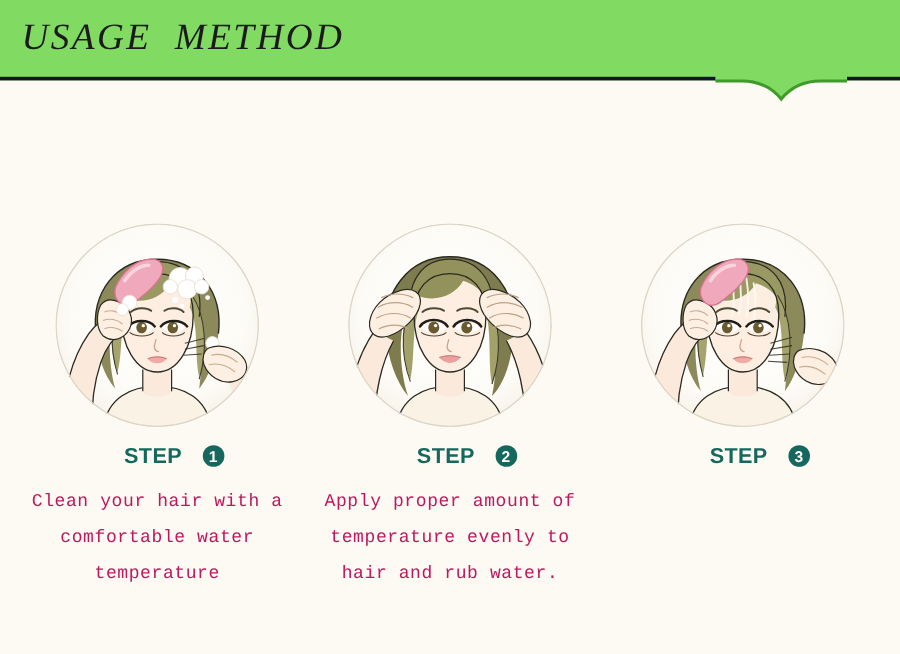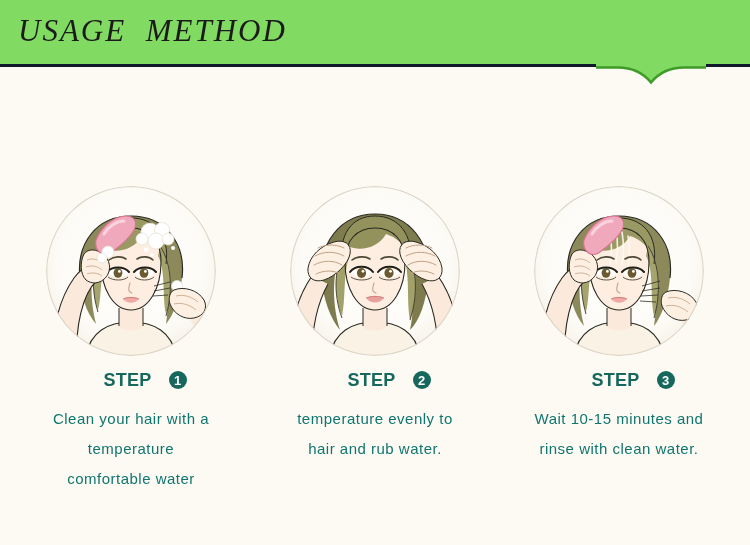--- a/index.html
+++ b/index.html
@@ -105,23 +105,23 @@
     display: flex;
     align-items: center;
     justify-content: center;
     line-height: 1;
   }
 
   .step-description {
     margin-top: 13px;
     width: 226px;
     text-align: center;
-    font-family: Liberation Sans, sans-serif;
+    font-family: Liberation Mono, monospace;
     font-size: 15px;
-    color: #0f766e;
+    color: #be185d;
     line-height: 30px;
     letter-spacing: 0.5px;
   }
 </style>
 </head>
 <body>
 
 <div id="header-banner">
   <div id="page-title">USAGE  METHOD</div>
 </div>
@@ -243,22 +243,22 @@
         </g>
         <circle cx="85" cy="85" r="84.3" fill="none" stroke="#dcd6c8" stroke-width="1.2"></circle>
       </svg>
     </div>
     <div class="step-label">
       <span class="step-label-text">STEP</span>
       <span class="step-badge">1</span>
     </div>
     <div class="step-description">
       <div>Clean your hair with a</div>
+      <div>comfortable water</div>
       <div>temperature</div>
-      <div>comfortable water</div>
     </div>
   </div>
 
   <div class="step-card">
     <div class="step-illustration">
       <svg width="170" height="170" viewBox="0 0 170 170">
         <defs>
           <clipPath id="c2">
               <circle cx="85" cy="85" r="85"></circle>
             </clipPath>
@@ -339,20 +339,21 @@
           </g>
         </g>
         <circle cx="85" cy="85" r="84.3" fill="none" stroke="#dcd6c8" stroke-width="1.2"></circle>
       </svg>
     </div>
     <div class="step-label">
       <span class="step-label-text">STEP</span>
       <span class="step-badge">2</span>
     </div>
     <div class="step-description">
+      <div>Apply proper amount of</div>
       <div>temperature evenly to</div>
       <div>hair and rub water.</div>
     </div>
   </div>
 
   <div class="step-card">
     <div class="step-illustration">
       <svg width="170" height="170" viewBox="0 0 170 170">
         <defs>
           <clipPath id="c3">
@@ -446,19 +447,15 @@
             <path d="M132,120 C140,118 148,121 154,126"></path>
           </g>
         </g>
         <circle cx="85" cy="85" r="84.3" fill="none" stroke="#dcd6c8" stroke-width="1.2"></circle>
       </svg>
     </div>
     <div class="step-label">
       <span class="step-label-text">STEP</span>
       <span class="step-badge">3</span>
     </div>
-    <div class="step-description">
-      <div>Wait 10-15 minutes and</div>
-      <div>rinse with clean water.</div>
-    </div>
   </div>
 
 </div>
 
 </body></html>

